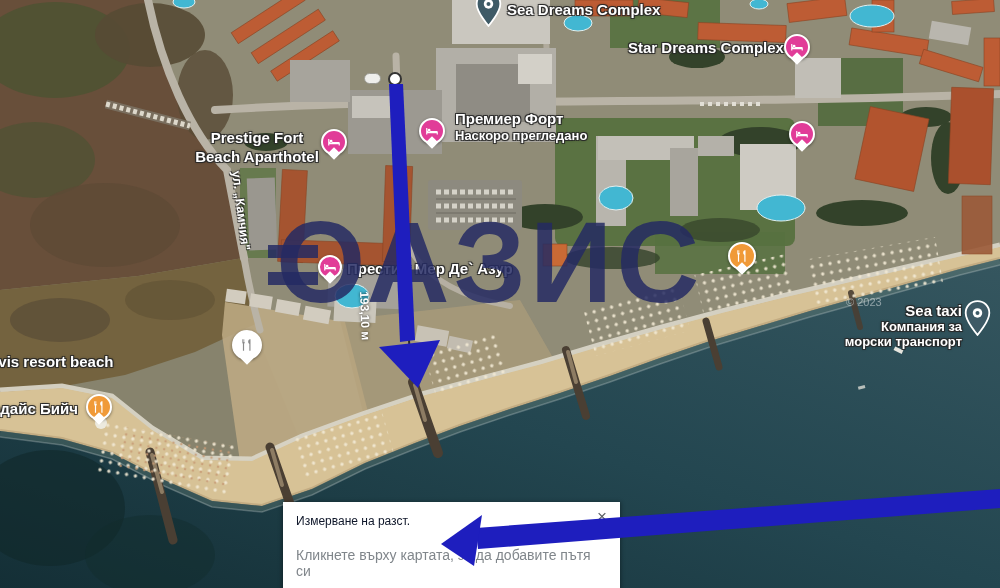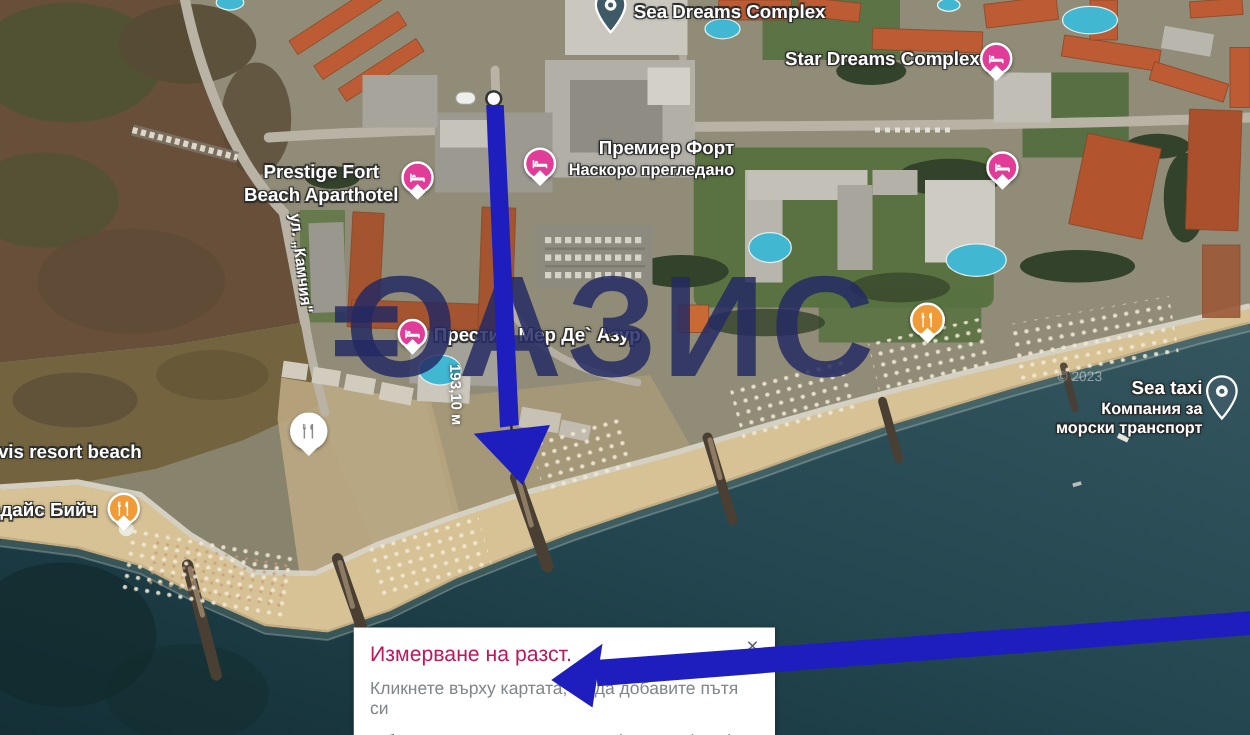--- a/index.html
+++ b/index.html
@@ -45,21 +45,21 @@
     transform:rotate(88deg);transform-origin:0 0;white-space:nowrap;text-shadow:0 0 3px rgba(0,0,0,.8);}
   .measure-dot{position:absolute;left:388px;top:72px;z-index:5;width:10px;height:10px;border-radius:50%;
     background:#fff;border:2px solid #333;box-sizing:content-box;}
   .oval-badge{position:absolute;left:364px;top:73px;z-index:4;width:17px;height:11px;border-radius:6px;
     background:rgba(255,255,255,.85);border:1px solid #9a9a92;box-sizing:border-box;}
   .copyright{position:absolute;left:846px;top:296px;z-index:4;font-size:11px;color:#fff;opacity:.45;}
 
   
   .card{position:absolute;left:283px;top:502px;z-index:8;width:337px;height:86px;background:#fff;
     box-shadow:0 1px 4px 1px rgba(0,0,0,.35);padding:12px 14px 0 13px;box-sizing:border-box;}
-  .card .title{font-size:17px;color:#be185d;margin:0 0 8px 0;}
+  .card .title{font-size:12px;color:#0f172a;margin:0 0 19px 0;}
   .card .hint{font-size:14px;color:#80868b;margin:0 0 11px 0;}
   .card .total{font-size:15px;color:#202124;margin:0;}
   .card .close{position:absolute;right:9px;top:3px;font-size:17px;color:#5f6368;cursor:pointer;
     background:none;border:none;padding:2px 4px;font-family:"Liberation Sans",sans-serif;}
 </style>
 </head>
 <body>
 
 <div class="stage">
 
@@ -285,21 +285,21 @@
         <path fill="currentColor" d="M8 2v6a2 2 0 0 1-1 1.7V22H5V9.7A2 2 0 0 1 4 8V2h1.3v5h.7V2h1.3v5H8V2zm9 0c-1.7 0-3 2-3 4.5 0 1.8.8 3.2 2 3.8V22h2V2h-1z"></path>
       </svg>
   </div>
 
   <div class="mlabel" style="left:507px;top:0px;">Sea Dreams Complex</div>
   <div class="mlabel center" style="left:162px;top:128px;width:190px;">
     <div>Prestige Fort</div>
     <div>Beach Aparthotel</div>
   </div>
   <div class="mlabel right" style="left:628px;top:38px;width:155px;">Star Dreams Complex</div>
-  <div class="mlabel" style="left:455px;top:109px;text-align:right;">
+  <div class="mlabel" style="left:455px;top:109px;">
     <div>Премиер Форт</div>
     <div class="sub">Наскоро прегледано</div>
   </div>
   <div class="mlabel" style="left:347px;top:259px;">Престиж Мер Де` Азур</div>
   <div class="mlabel right" style="right:38px;top:303px;">
     <div style="line-height:16px;">Sea taxi</div>
     <div class="sub">Компания за</div>
     <div class="sub">морски транспорт</div>
   </div>
   <div class="mlabel" style="left:-10px;top:352px;">evis resort beach</div>

